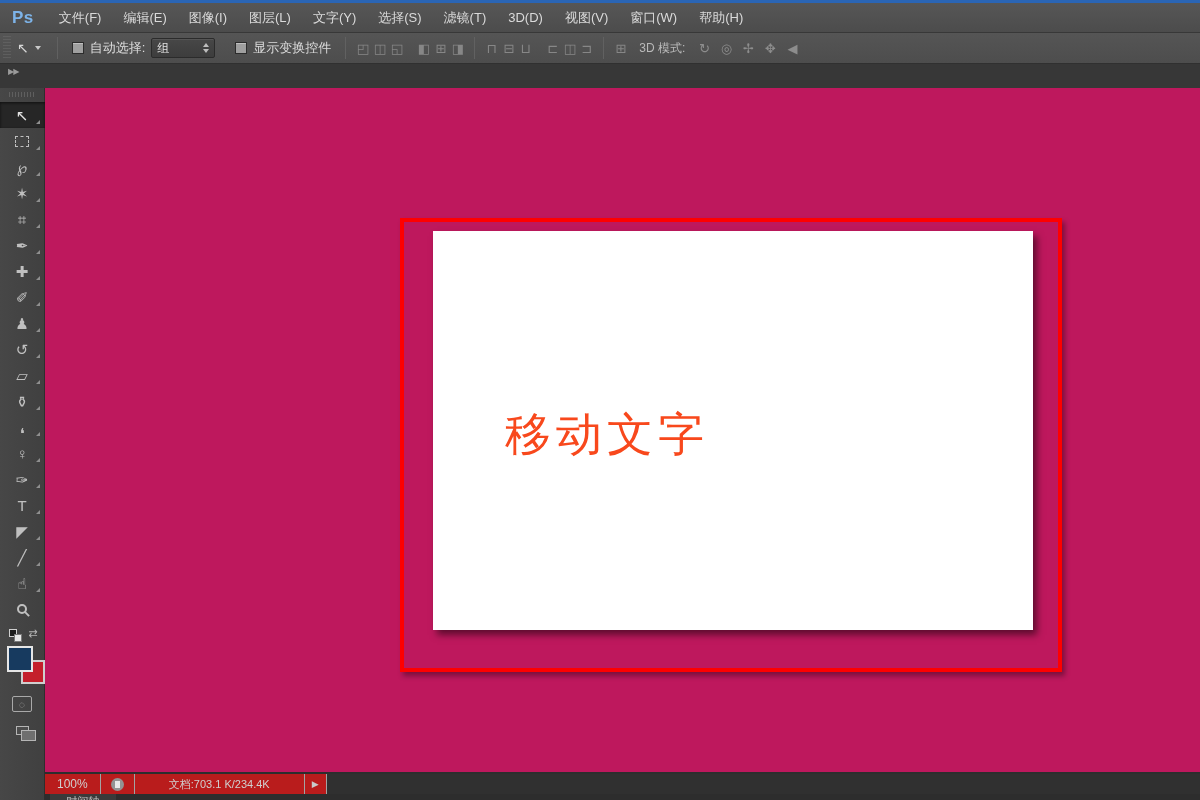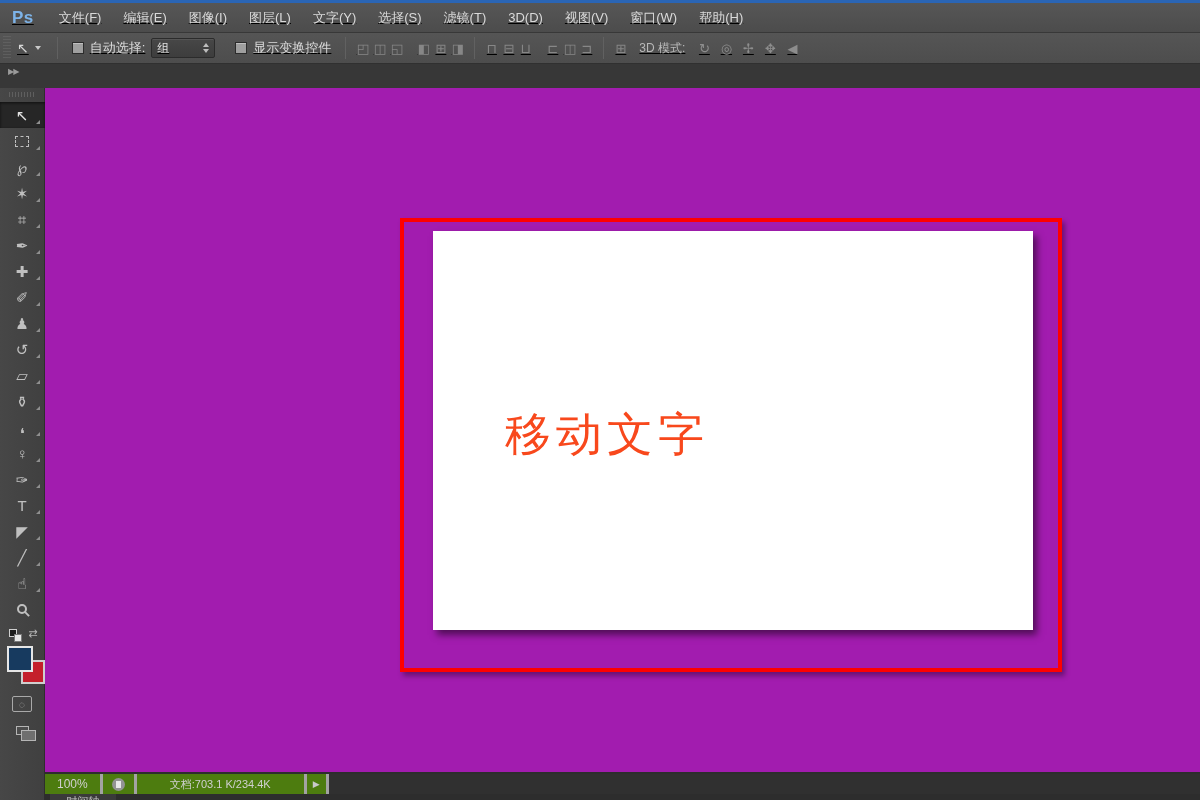--- a/index.html
+++ b/index.html
@@ -1,18 +1,18 @@
 <!DOCTYPE html>
 <html><head>
 <meta charset="utf-8">
 <style>
   * { margin:0; padding:0; box-sizing:border-box; }
   html,body { width:1200px; height:800px; overflow:hidden; background:#272727;
               font-family:"Liberation Sans","DejaVu Sans",sans-serif; }
-  .window { position:relative; width:1200px; height:695px; background:#272727;text-decoration:underline; }
+  .window { position:relative; width:1200px; height:695px; background:#272727; }
 
   
   .top-edge { height:3px; background:#2a65b5; }
 
   
   .menubar { height:30px; background:linear-gradient(#565656,#4c4c4c);
              border-bottom:1px solid #383838; display:flex; align-items:center; }
   .ps-logo { color:#7db3e8; font-weight:bold; font-size:17px; padding:0 14px 0 12px; letter-spacing:0.5px; }
   .menu-item { color:#dadada; font-size:13px; padding:0 11px; height:30px; line-height:30px; cursor:default; }
 
@@ -75,33 +75,33 @@
   .swatches { width:45px; height:44px; position:relative; }
   .fg-swatch { position:absolute; left:7px; top:2px; width:26px; height:26px; background:#173a5f; border:2px solid #e6e6e6; }
   .bg-swatch { position:absolute; left:21px; top:16px; width:24px; height:24px; background:#c41f2b; border:2px solid #cfcfcf; }
   .qmask { width:20px; height:16px; border:1px solid #a9a9a9; border-radius:2px; display:flex;
            align-items:center; justify-content:center; color:#b5b5b5; font-size:10px; margin:8px 0 6px; }
   .scrn { width:13px; height:9px; border:1px solid #b5b5b5; position:relative; margin-top:8px; background:#4c4c4c; }
   .scrn::after { content:""; position:absolute; left:4px; top:3px; width:13px; height:9px;
                  border:1px solid #b5b5b5; background:#6f6f6f; }
 
   
-  .canvas-area { position:absolute; left:45px; top:88px; width:1155px; height:684px; background:#a21caf; overflow:hidden; }
+  .canvas-area { position:absolute; left:45px; top:88px; width:1155px; height:684px; background:#be185d; overflow:hidden; }
   .sel-border { position:absolute; left:355px; top:130px; width:662px; height:454px;
                 border:4px solid #fe0000; box-shadow:3px 4px 5px rgba(0,0,0,.35); }
   .doc-canvas { position:absolute; left:388px; top:143px; width:600px; height:399px; background:#ffffff;
                 box-shadow:4px 5px 7px rgba(0,0,0,.5); }
   .canvas-text { position:absolute; left:72px; top:180px; font-family:"DejaVu Serif","Liberation Serif",serif;
                  font-size:46px; line-height:1; color:#f8481c; letter-spacing:5px; white-space:nowrap; }
 
   
   .statusbar { position:absolute; left:45px; top:772px; width:1155px; height:28px; background:#2d2d2d; }
   .status-strip { position:absolute; left:0; top:2px; height:20px; width:1155px; background:#303030;
                   display:flex; align-items:center; }
-  .seg { height:20px; display:flex; align-items:center; background:#4d7c0f; border-right:3px solid #a3a3a3; }
+  .seg { height:20px; display:flex; align-items:center; background:#b91c1c; border-right:1px solid #a3a3a3; }
   .zoom-val { color:#d0d0d0; font-size:12px; padding:0 12px; }
   .docicon-seg { width:34px; justify-content:center; }
   .docicon { width:13px; height:13px; border-radius:50%; background:#939393; position:relative; }
   .docicon::after { content:""; position:absolute; left:4px; top:3px; width:5px; height:7px; background:#e8e8e8; }
   .docinfo { width:170px; justify-content:center; color:#d0d0d0; font-size:11px; }
   .flyout-seg { width:22px; justify-content:center; color:#c9c9c9; font-size:9px; }
   .timeline-tab { position:absolute; left:5px; top:22px; width:66px; height:14px; background:#3a3a3a;
                   color:#c4c4c4; font-size:11px; text-align:center; overflow:hidden; line-height:15px; }
 </style>
 </head>

